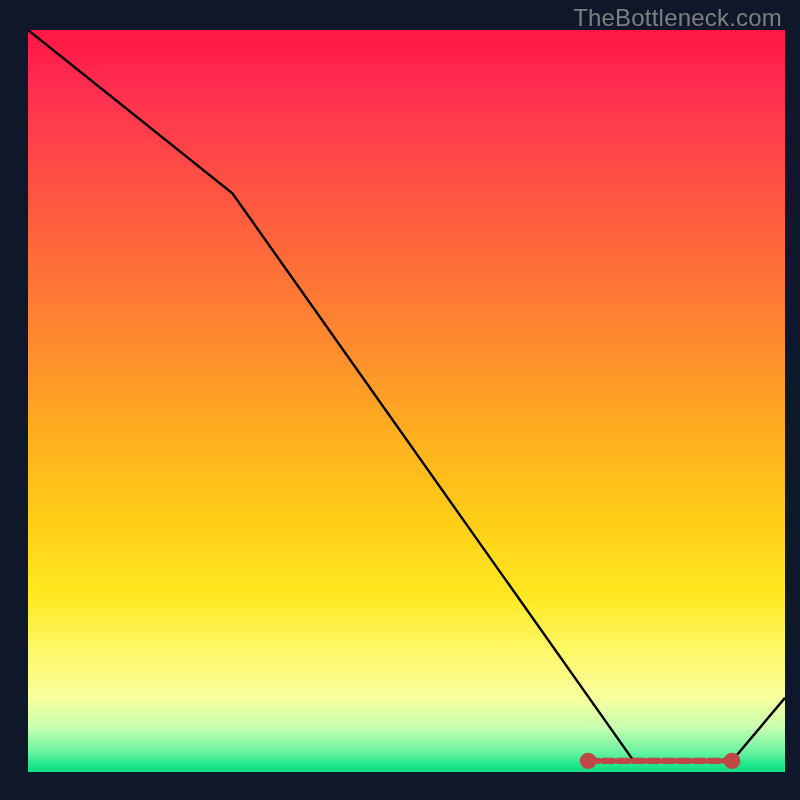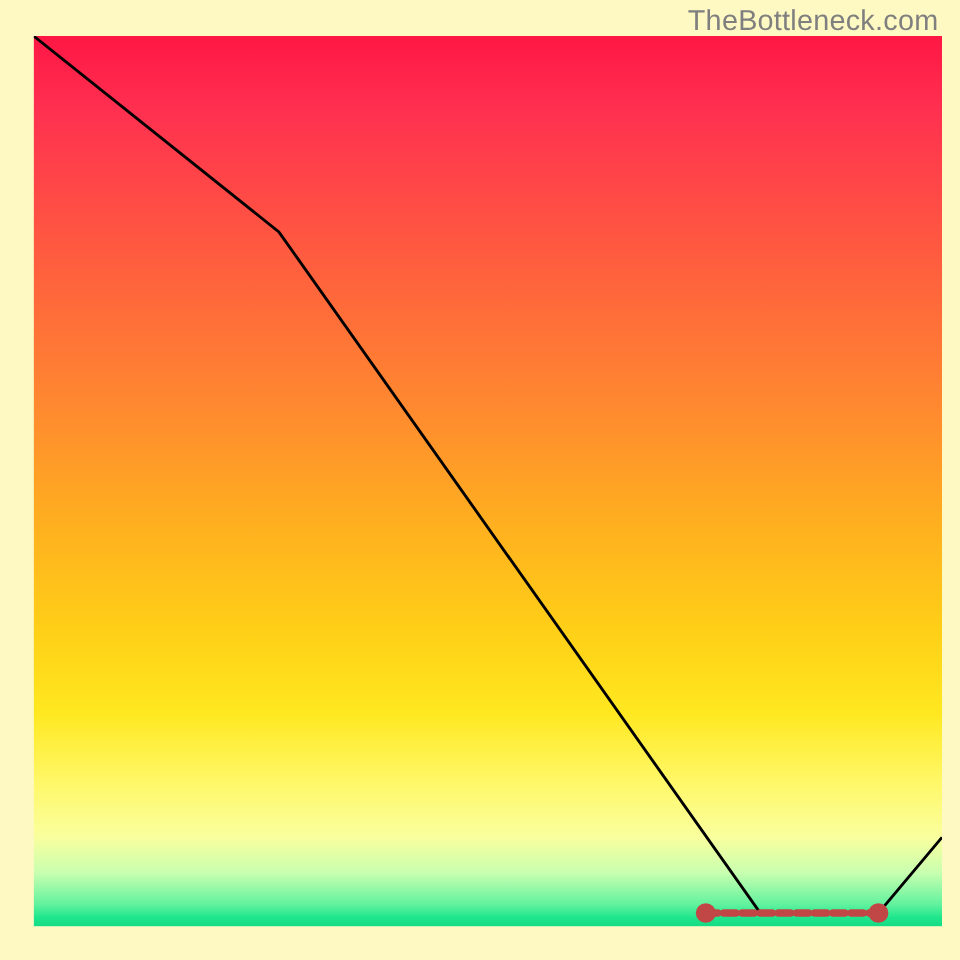--- a/index.html
+++ b/index.html
@@ -8,21 +8,21 @@
     width: 800px;
     height: 800px;
     background: #000;
     font-family: Arial, Helvetica, sans-serif;
     overflow: hidden;
   }
   .chart-container {
     position: relative;
     width: 800px;
     height: 800px;
-    background: #fef9c3;
+    background: #0f172a;
   }
   .watermark {
     position: absolute;
     top: 4px;
     right: 18px;
     color: #7f7f7f;
     font-size: 24px;
     font-weight: 400;
     letter-spacing: 0.2px;
     z-index: 5;

